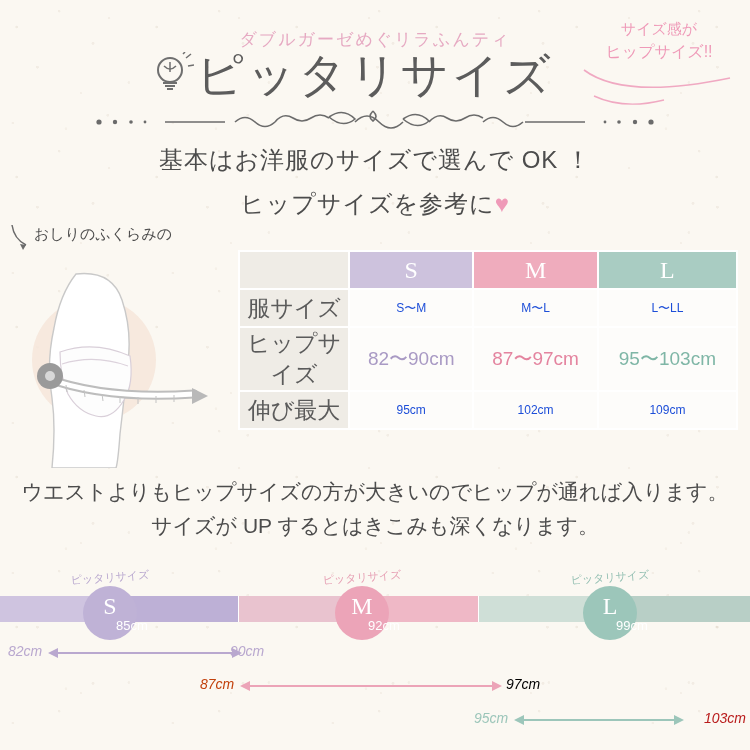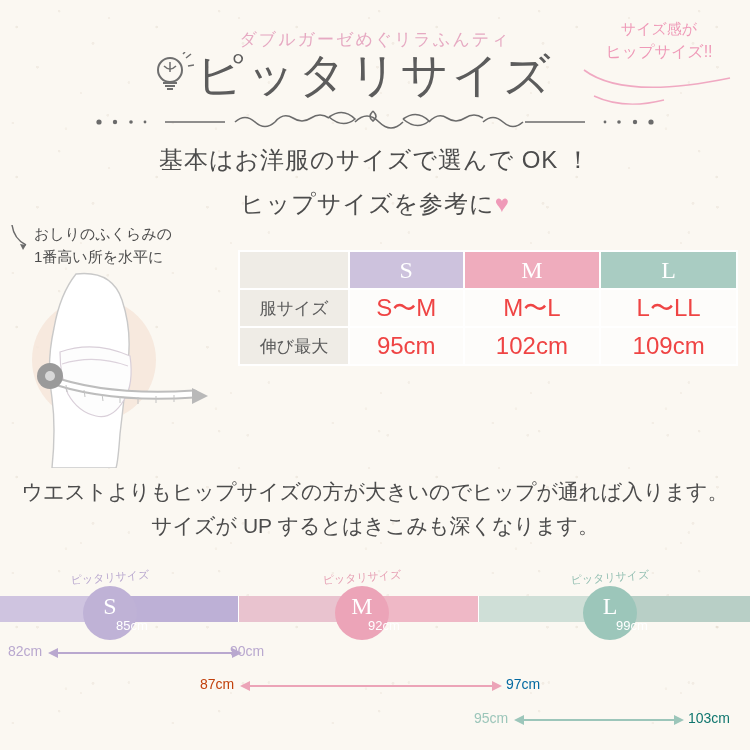--- a/index.html
+++ b/index.html
@@ -93,28 +93,28 @@
   .table-wrap{
     position:absolute; left:238px; top:250px; width:500px;
   }
   table{ border-collapse:collapse; width:500px; }
   table td, table th{
     border:2px solid #fff;
     text-align:center;
     font-weight:400;
     padding:0;
     height:38px;
-    font-size:24px;
-    color:#ef4444;
+    font-size:12px;
+    color:#1d4ed8;
   }
   .hdr-blank{ background:#efece6; width:110px; }
   .hdr-s{ background:#cdc2dd; color:#fff; font-size:24px; font-family:"Liberation Serif",serif; }
   .hdr-m{ background:#efacbd; color:#fff; font-size:24px; font-family:"Liberation Serif",serif; }
   .hdr-l{ background:#a9ccc2; color:#fff; font-size:24px; font-family:"Liberation Serif",serif; }
-  .rowlab{ background:#efece6; font-size:17px; color:#5b5b5b; }
+  .rowlab{ background:#efece6; font-size:23px; color:#5b5b5b; }
   .cell{ background:#fdfcfa; }
   .cell.hip-s{ color:#a99ac4; font-size:19px; }
   .cell.hip-m{ color:#e4849f; font-size:19px; }
   .cell.hip-l{ color:#7fb6a6; font-size:19px; }
 
   
   .mid1{
     position:absolute; left:0; right:0; top:478px;
     text-align:center; font-size:21px; color:#4c4c4c;
   }
@@ -136,21 +136,21 @@
     position:absolute; width:54px; height:54px; border-radius:50%;
     color:#fff; text-align:center;
     display:flex; flex-direction:column; align-items:center; justify-content:center;
     line-height:1;
   }
   .bubble .sz{ font-size:24px; font-family:"Liberation Serif",serif; margin-bottom:1px; }
   .bubble .cm{ font-size:13px;margin-left:44px; }
   .pittari{
     position:absolute; font-size:11px; color:#b9a8cf; width:96px; text-align:center;
   }
-  .rng{ position:absolute; height:18px; }
+  .rng{ position:absolute; height:18px;font-style:italic; }
   .rng .lbl{
     position:absolute; top:-2px; font-size:14px;
   }
   .rng .line{
     position:absolute; top:7px; height:2px;
   }
 </style>
 </head>
 <body>
 
@@ -217,21 +217,20 @@
   </div>
 
   <div class="hip-arrow">
     <svg viewBox="0 0 30 30" width="30" height="30">
       <path d="M4 3 q2 14 14 20" stroke="#6b6b6b" stroke-width="1.5" fill="none"></path>
       <path d="M18 23 l-6 -1 l3 6 z" fill="#6b6b6b"></path>
     </svg>
   </div>
   <div class="hip-note">
     <div>おしりのふくらみの</div>
-    <div>1番高い所を水平に</div>
   </div>
 
   <div class="hip-illus">
     <svg viewBox="0 0 216 200" width="216" height="200">
       <circle cx="80" cy="92" r="62" fill="#f6e6da" opacity="0.85"></circle>
 
       <path d="M62 6 q36 -4 46 26 q10 30 6 62 q-4 38 -8 72 q-2 28 -4 34 l-64 0 q4 -40 0 -70 q-6 -34 2 -70 q6 -34 22 -54 z" fill="#ffffff" stroke="#c9c9c9" stroke-width="1.4"></path>
 
       <path d="M46 84 q34 -12 70 4 q4 28 -6 44 q-12 20 -28 16 q-18 -4 -28 -22 q-8 -18 -8 -42 z" fill="#fdfdfd" stroke="#d9cfd9" stroke-width="1.2"></path>
       <path d="M48 96 q32 -10 66 2" stroke="#dcd2dc" stroke-width="1.2" fill="none"></path>
@@ -264,20 +263,26 @@
         </tr>
       </thead>
       <tbody>
         <tr>
           <td class="rowlab">服サイズ</td>
           <td class="cell">S〜M</td>
           <td class="cell">M〜L</td>
           <td class="cell">L〜LL</td>
         </tr>
         <tr>
+          <td class="rowlab">ヒップサイズ</td>
+          <td class="cell hip-s">82〜90cm</td>
+          <td class="cell hip-m">87〜97cm</td>
+          <td class="cell hip-l">95〜103cm</td>
+        </tr>
+        <tr>
           <td class="rowlab">伸び最大</td>
           <td class="cell">95cm</td>
           <td class="cell">102cm</td>
           <td class="cell">109cm</td>
         </tr>
       </tbody>
     </table>
   </div>
 
   <div class="mid1">ウエストよりもヒップサイズの方が大きいのでヒップが通れば入ります。</div>
@@ -328,28 +333,28 @@
 
   <div class="rng" style="left:200px; top:678px; width:350px">
     <span class="lbl" style="left:0; color:#c2410c">87cm</span>
     <div class="line" style="left:48px; width:250px; background:#eca4b8"></div>
     <svg style="position:absolute; left:40px; top:1px" width="14" height="14">
       <path d="M0 7 L10 2 L10 12 z" fill="#eca4b8"></path>
     </svg>
     <svg style="position:absolute; left:290px; top:1px" width="14" height="14">
       <path d="M12 7 L2 2 L2 12 z" fill="#eca4b8"></path>
     </svg>
-    <span class="lbl" style="left:306px; color:#0369a1">97cm</span>
+    <span class="lbl" style="left:306px; color:#000000">97cm</span>
   </div>
 
   <div class="rng" style="left:474px; top:712px; width:272px">
     <span class="lbl" style="left:0; color:#9cc6ba">95cm</span>
     <div class="line" style="left:48px; width:158px; background:#9cc6ba"></div>
     <svg style="position:absolute; left:40px; top:1px" width="14" height="14">
       <path d="M0 7 L10 2 L10 12 z" fill="#9cc6ba"></path>
     </svg>
     <svg style="position:absolute; left:198px; top:1px" width="14" height="14">
       <path d="M12 7 L2 2 L2 12 z" fill="#9cc6ba"></path>
     </svg>
-    <span class="lbl" style="left:214px; color:#0f766e">103cm</span>
+    <span class="lbl" style="left:230px; color:#b91c1c">103cm</span>
   </div>
 
 </div>
 
 </body></html>

